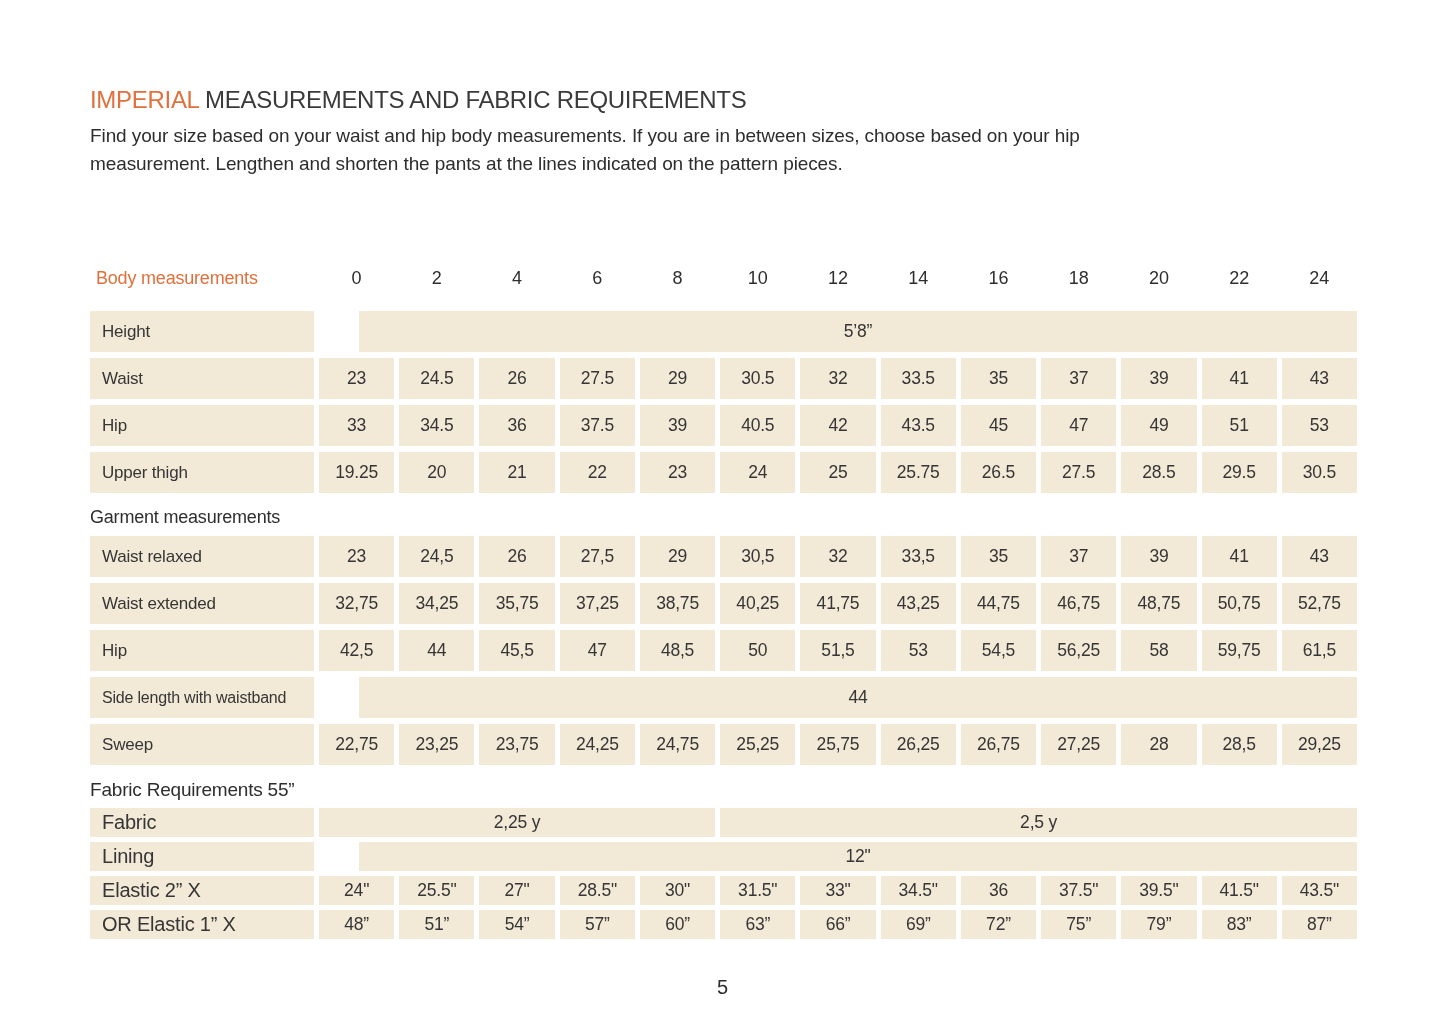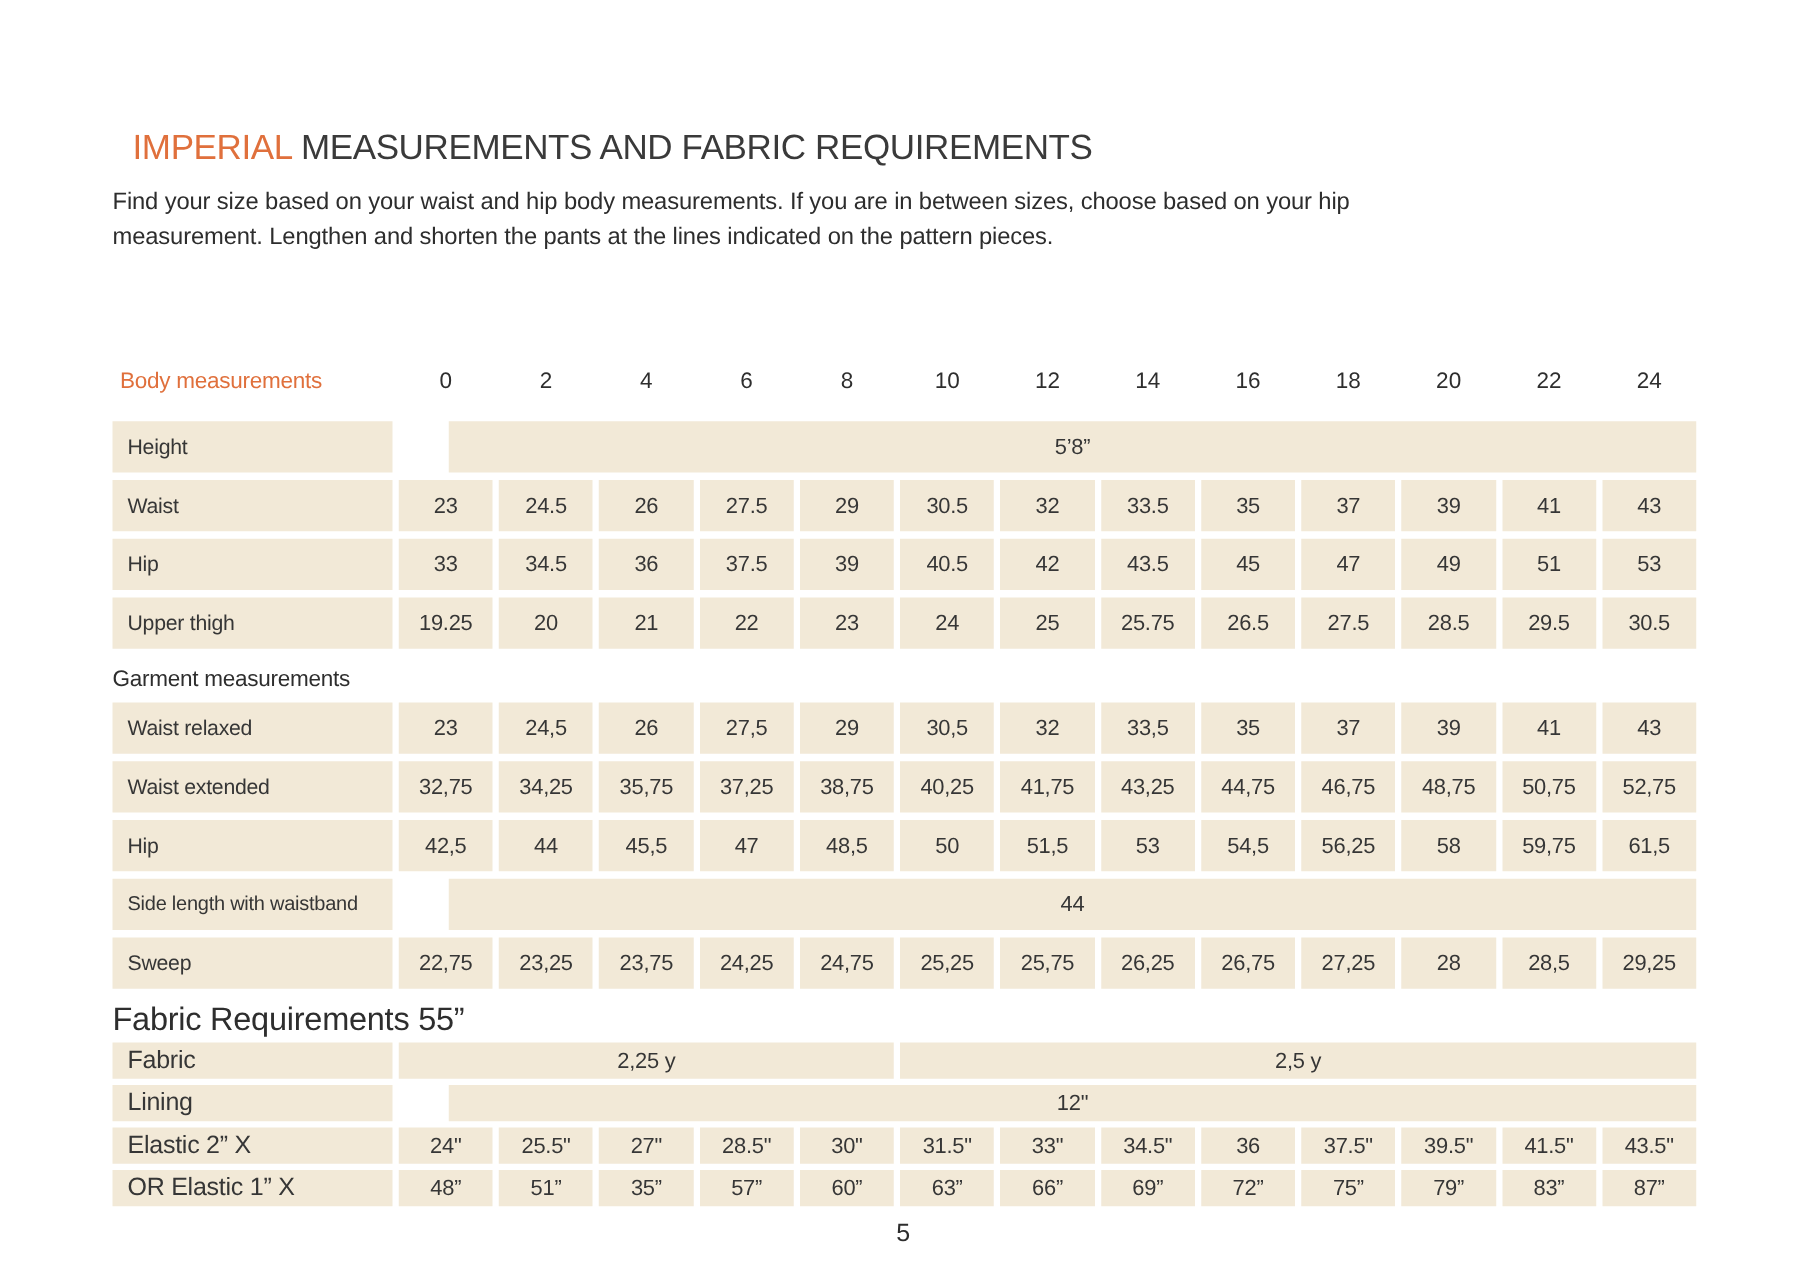--- a/index.html
+++ b/index.html
@@ -11,22 +11,22 @@
   html,body{margin:0;padding:0;}
   body{
     width:1445px;height:1030px;background:#ffffff;
     font-family:"Liberation Sans",sans-serif;color:var(--ink);
     overflow:hidden;position:relative;
   }
   .page{padding:0 88px 0 90px;}
 
   
   .title{
-    margin:16px;padding-top:88px;
-    font-size:28px;font-weight:500;letter-spacing:-0.3px;
+    margin:0;padding-top:88px;
+    font-size:24px;font-weight:500;letter-spacing:-0.3px;
     color:#3a3a3a;line-height:1;
   }
   .title .accent{color:var(--accent);}
   .intro{margin:10px 0 0 0;}
   .intro div{
     font-size:19px;line-height:28px;color:#2d2d2d;letter-spacing:-0.1px;
   }
 
   
   .table{margin-top:90px;width:1267px;}
@@ -53,21 +53,21 @@
   }
   .label-cell{
     justify-content:flex-start;padding-left:12px;
     font-size:17px;
   }
   .row.large .label-cell{font-size:20px;}
   .label-cell.small{font-size:16px;}
   .span-all{grid-column:2 / -1;margin-left:40px;}
   .section-row{
     height:37px;display:flex;align-items:center;
-    font-size:26px;color:#2e2e2e;letter-spacing:-0.2px;
+    font-size:19px;color:#2e2e2e;letter-spacing:-0.2px;
   }
   .section-row.first{font-size:18px;}
 
   
   .page-number{
     position:absolute;left:0;right:0;top:976px;
     text-align:center;font-size:20px;color:#2d2d2d;
   }
 </style>
 </head>
@@ -246,21 +246,21 @@
           <div class="cell value-cell">36</div>
           <div class="cell value-cell">37.5"</div>
           <div class="cell value-cell">39.5"</div>
           <div class="cell value-cell">41.5"</div>
           <div class="cell value-cell">43.5"</div>
         </div>
         <div class="grid row large">
           <div class="cell label-cell">OR Elastic 1”  X</div>
           <div class="cell value-cell">48”</div>
           <div class="cell value-cell">51”</div>
-          <div class="cell value-cell">35”</div>
+          <div class="cell value-cell">54”</div>
           <div class="cell value-cell">57”</div>
           <div class="cell value-cell">60”</div>
           <div class="cell value-cell">63”</div>
           <div class="cell value-cell">66”</div>
           <div class="cell value-cell">69”</div>
           <div class="cell value-cell">72”</div>
           <div class="cell value-cell">75”</div>
           <div class="cell value-cell">79”</div>
           <div class="cell value-cell">83”</div>
           <div class="cell value-cell">87”</div>

